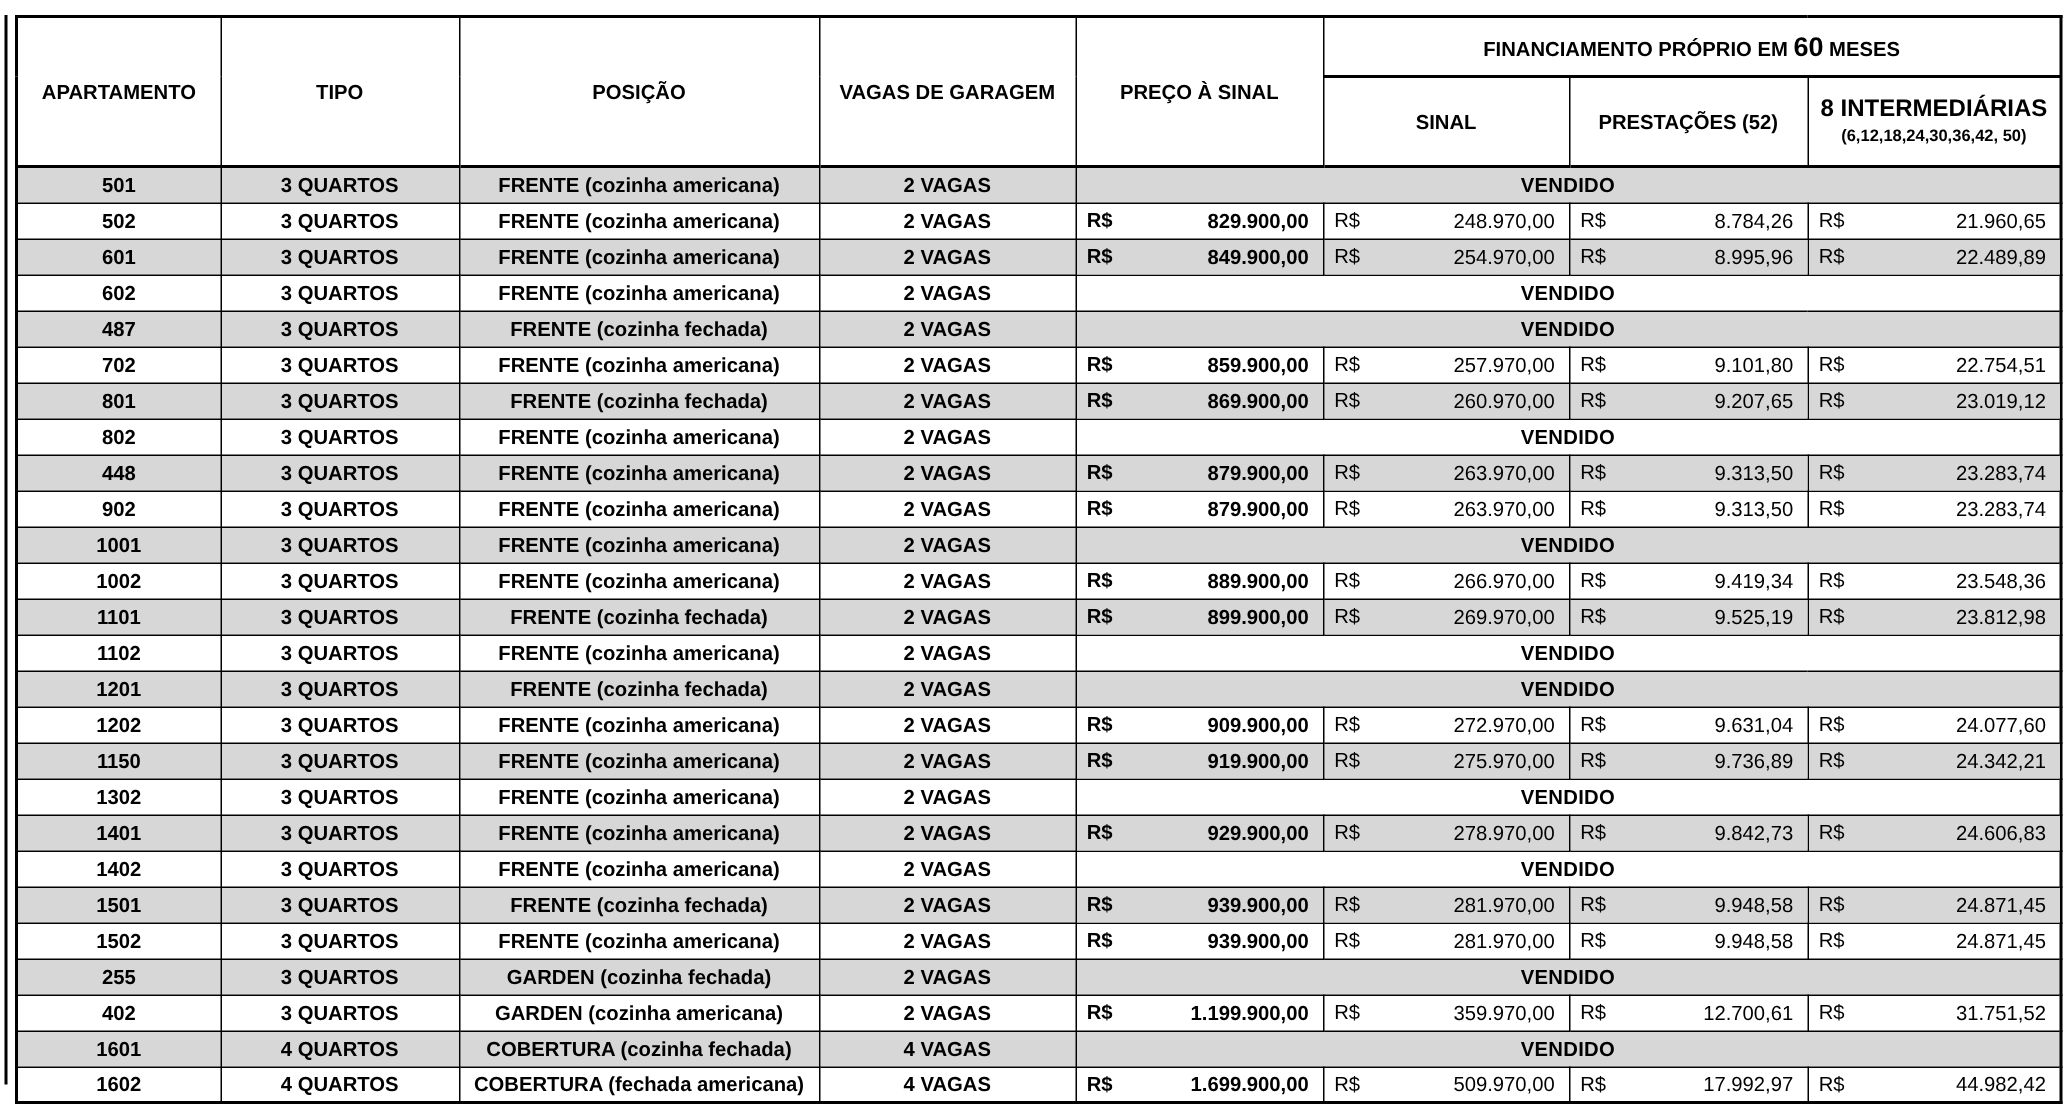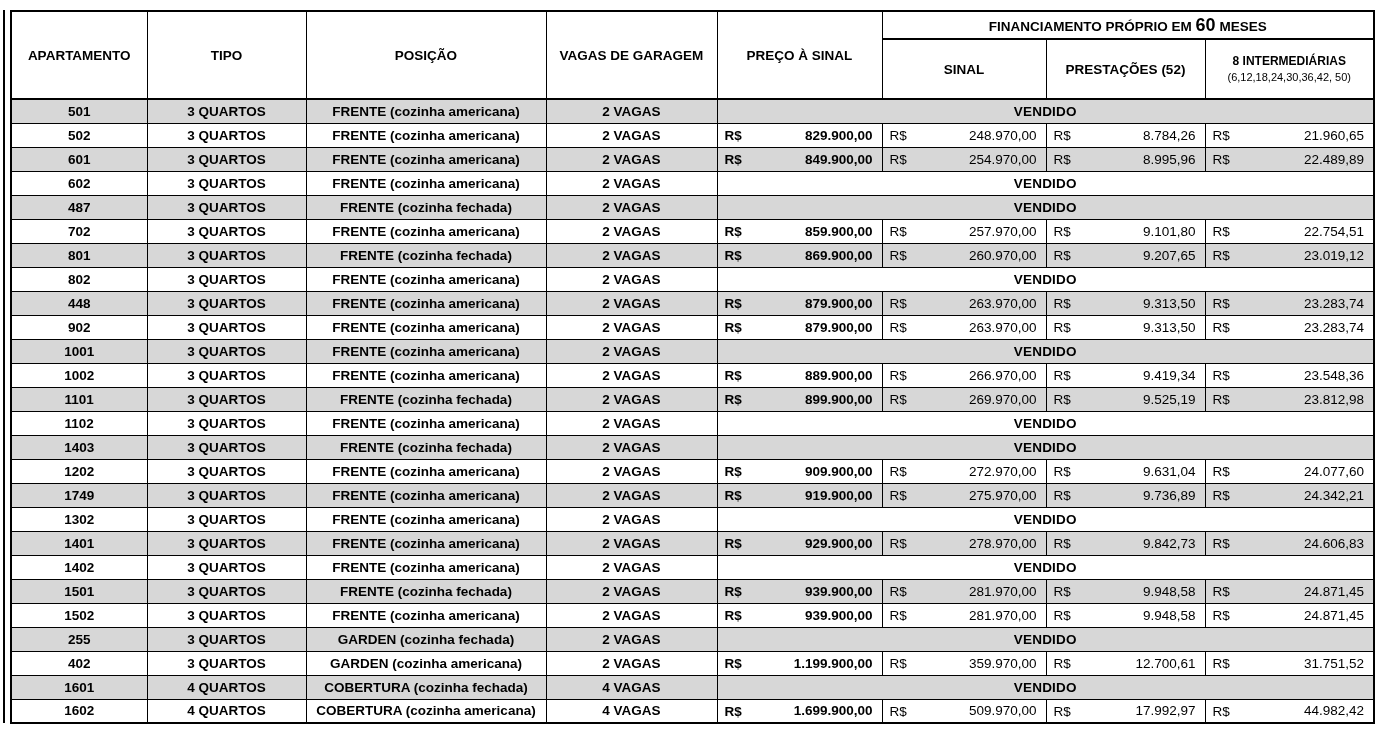--- a/index.html
+++ b/index.html
@@ -30,26 +30,26 @@
     padding:0 4px;
     box-sizing:border-box;
   }
   thead th{
     background:#ffffff;
     font-weight:bold;
     text-align:center;
     font-size:13.5px;
     vertical-align:middle;
   }
-  thead tr.grp th{height:28px;border-bottom-width:2px;}
+  thead tr.grp th{height:40px;border-bottom-width:2px;}
   thead tr.sub th{height:60px;}
   thead th{border-bottom:2px solid #000;}
   .fin-num{font-size:18px;font-weight:bold;line-height:1;}
-  .interm-l1{font-size:12px;font-weight:bold;line-height:1.3;text-align:center;}
-  .interm-l2{font-size:11px;font-weight:normal;line-height:1.3;}
+  .interm-l1{font-size:16px;font-weight:bold;line-height:1.3;text-align:center;}
+  .interm-l2{font-size:11px;font-weight:bold;line-height:1.3;}
 
   tbody tr{height:24px;}
   tbody tr.stripe td{background:#d7d7d7;}
   tbody td{font-size:13.5px;vertical-align:middle;}
   td.c-apartamento,td.c-tipo,td.c-posicao,td.c-vagas{
     font-weight:bold;text-align:center;
   }
   td.sold{
     font-weight:bold;text-align:center;letter-spacing:0.2px;
   }
@@ -210,38 +210,38 @@
           <td class="money"><span class="cur">R$</span><span class="val">23.812,98</span></td>
         </tr>
         <tr>
           <td class="c-apartamento">1102</td>
           <td class="c-tipo">3 QUARTOS</td>
           <td class="c-posicao">FRENTE (cozinha americana)</td>
           <td class="c-vagas">2 VAGAS</td>
           <td colspan="4" class="sold">VENDIDO</td>
         </tr>
         <tr class="stripe">
-          <td class="c-apartamento">1403</td>
+          <td class="c-apartamento">1201</td>
           <td class="c-tipo">3 QUARTOS</td>
           <td class="c-posicao">FRENTE (cozinha fechada)</td>
           <td class="c-vagas">2 VAGAS</td>
           <td colspan="4" class="sold">VENDIDO</td>
         </tr>
         <tr>
           <td class="c-apartamento">1202</td>
           <td class="c-tipo">3 QUARTOS</td>
           <td class="c-posicao">FRENTE (cozinha americana)</td>
           <td class="c-vagas">2 VAGAS</td>
           <td class="money-bold"><span class="cur">R$</span><span class="val">909.900,00</span></td>
           <td class="money"><span class="cur">R$</span><span class="val">272.970,00</span></td>
           <td class="money"><span class="cur">R$</span><span class="val">9.631,04</span></td>
           <td class="money"><span class="cur">R$</span><span class="val">24.077,60</span></td>
         </tr>
         <tr class="stripe">
-          <td class="c-apartamento">1749</td>
+          <td class="c-apartamento">1150</td>
           <td class="c-tipo">3 QUARTOS</td>
           <td class="c-posicao">FRENTE (cozinha americana)</td>
           <td class="c-vagas">2 VAGAS</td>
           <td class="money-bold"><span class="cur">R$</span><span class="val">919.900,00</span></td>
           <td class="money"><span class="cur">R$</span><span class="val">275.970,00</span></td>
           <td class="money"><span class="cur">R$</span><span class="val">9.736,89</span></td>
           <td class="money"><span class="cur">R$</span><span class="val">24.342,21</span></td>
         </tr>
         <tr>
           <td class="c-apartamento">1302</td>
@@ -307,21 +307,21 @@
         <tr class="stripe">
           <td class="c-apartamento">1601</td>
           <td class="c-tipo">4 QUARTOS</td>
           <td class="c-posicao">COBERTURA (cozinha fechada)</td>
           <td class="c-vagas">4 VAGAS</td>
           <td colspan="4" class="sold">VENDIDO</td>
         </tr>
         <tr>
           <td class="c-apartamento">1602</td>
           <td class="c-tipo">4 QUARTOS</td>
-          <td class="c-posicao">COBERTURA (cozinha americana)</td>
+          <td class="c-posicao">COBERTURA (fechada americana)</td>
           <td class="c-vagas">4 VAGAS</td>
           <td class="money-bold"><span class="cur">R$</span><span class="val">1.699.900,00</span></td>
           <td class="money"><span class="cur">R$</span><span class="val">509.970,00</span></td>
           <td class="money"><span class="cur">R$</span><span class="val">17.992,97</span></td>
           <td class="money"><span class="cur">R$</span><span class="val">44.982,42</span></td>
         </tr>
       </tbody>
   </table>
 </div>
 

